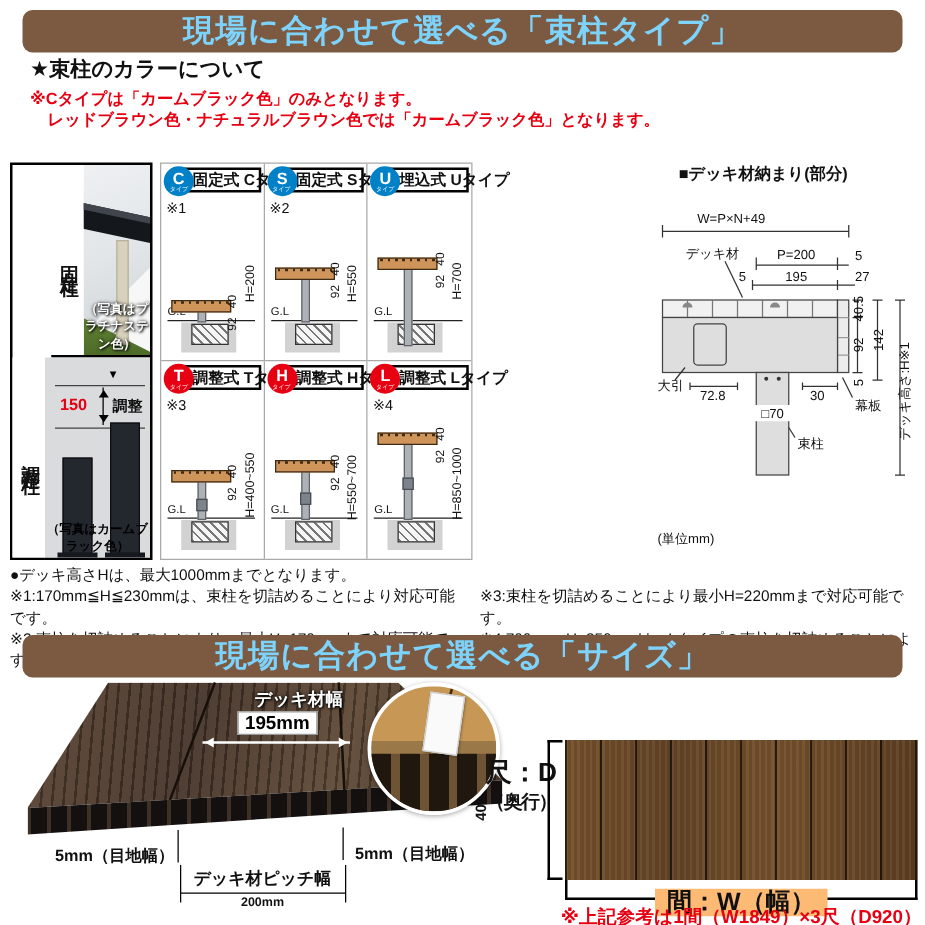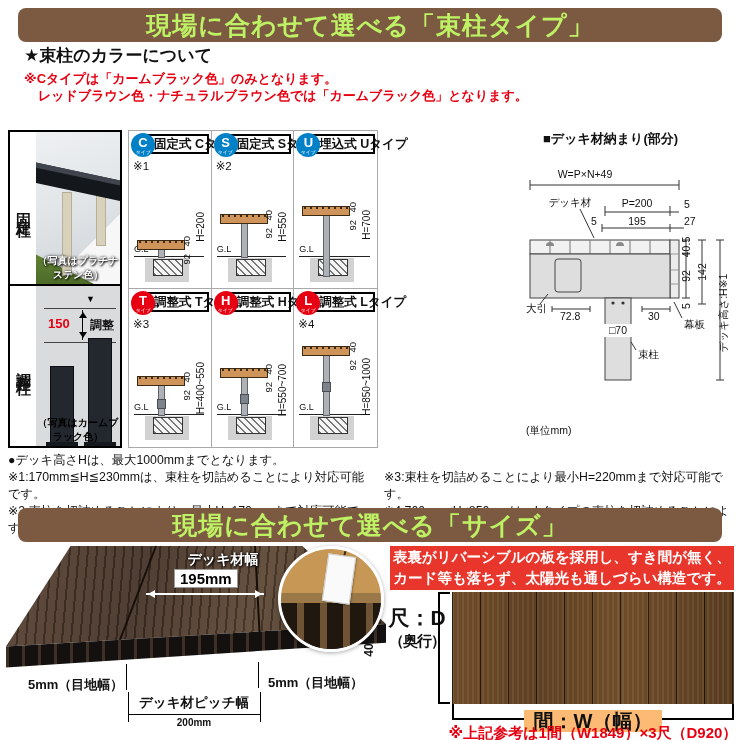--- a/index.html
+++ b/index.html
@@ -1,34 +1,34 @@
 <!DOCTYPE html>
 <html><head>
 <meta charset="utf-8">
 <style>
   html,body{margin:0;padding:0;background:#fff;}
   .page{position:relative;width:740px;height:740px;background:#fff;overflow:hidden;
         font-family:"Liberation Sans","DejaVu Sans",sans-serif;color:#111;}
   
   .banner{position:absolute;left:18px;width:704px;height:34px;border-radius:8px;
-          color:#bef264;font-size:25px;font-weight:bold;text-align:center;line-height:34px;letter-spacing:1px;}
+          color:#7dd3fc;font-size:25px;font-weight:bold;text-align:center;line-height:34px;letter-spacing:1px;}
   #banner1{top:8px;}
   #banner2{top:508px;}
   
   #colorinfo{position:absolute;left:24px;top:44px;width:724px;}
   .cinfo-title{font-size:17px;font-weight:bold;margin-bottom:3px;}
   .cinfo-lines{font-size:13px;font-weight:bold;line-height:17px;}
   .cinfo-indent{padding-left:14px;}
   
   #main{position:absolute;left:8px;top:128px;width:724px;height:320px;}
   
   .photo-panel{position:absolute;left:0;top:2px;width:114px;height:318px;border:2px solid #000;
                box-sizing:border-box;background:#fff;display:flex;flex-direction:column;}
   .pcell{display:flex;flex:1;min-height:0;}
-  .pcell.first{border-bottom:2px solid #000;height:152px;flex:none;}
+  .pcell.first{border-bottom:2px solid #000;height:152px;flex:none;margin-left:31px;}
   .vlabel{width:26px;display:flex;align-items:center;justify-content:center;
           font-size:15px;font-weight:bold;writing-mode:vertical-rl;text-orientation:upright;
           letter-spacing:5px;background:#fff;}
   .pimg{position:relative;flex:1;overflow:hidden;}
   
   .ph1{background:linear-gradient(160deg,#eef0f2 0%,#e2e6e9 45%,#cdd2d6 100%);}
   .ph1 .floor{position:absolute;right:0;bottom:0;width:70px;height:70px;background:#f6f7f6;
               clip-path:polygon(100% 0,100% 100%,0 100%);}
   .ph1 .grass{position:absolute;left:0;bottom:0;width:58px;height:42px;
               background:linear-gradient(#6b8a3a,#4c6b28);clip-path:polygon(0 30%,100% 100%,0 100%);}
@@ -99,21 +99,21 @@
   
   .detail{position:absolute;left:372px;top:0;width:352px;height:320px;}
   .dtitle{position:absolute;left:163px;top:2px;font-size:13px;font-weight:bold;}
   .detail svg{position:absolute;left:0;top:0;}
   .detail text{font-family:"Liberation Sans","DejaVu Sans",sans-serif;font-size:10.5px;fill:#111;}
   
   #notes{position:absolute;left:8px;top:452px;width:728px;font-size:12.3px;line-height:17px;}
   .ngrid{display:grid;grid-template-columns:368px auto;column-gap:8px;}
   
   #size{position:absolute;left:0;top:546px;width:740px;height:194px;}
-  .deckwrap{position:absolute;left:6px;top:0;width:380px;height:194px;}
+  .deckwrap{position:absolute;left:22px;top:0;width:380px;height:194px;}
   .dsurface{position:absolute;left:0;top:0;width:380px;height:124px;
      background:linear-gradient(105deg,#5a4434,#463429 35%,#5f4936 65%,#3a2b20),
                 repeating-linear-gradient(95deg,rgba(0,0,0,.25) 0 2px,rgba(255,255,255,.05) 2px 9px);
      background-blend-mode:overlay;
      clip-path:polygon(17% 0,78% 0,100% 63%,0 81%);}
   .dfront{position:absolute;left:0;top:0;width:380px;height:124px;
      background:repeating-linear-gradient(90deg,#3d3126 0 3px,#141010 3px 16px);
      clip-path:polygon(0 81%,100% 63%,100% 78%,0 98%);}
   .groove{position:absolute;top:0;width:2px;height:104px;background:#17100a;transform-origin:top center;}
   .g1{left:149px;transform:rotate(21deg);}
@@ -437,24 +437,20 @@
       <div class="pitch-line"></div>
       <div class="pitch-value">200mm</div>
       <span class="t40">40mm</span>
       <div class="circle">
         <div class="slots"></div>
         <div class="gapline"></div>
         <div class="card"></div>
       </div>
     </div>
 
-    <div class="redbox" style="background: rgb(232, 54, 45);">
-      <div>表裏がリバーシブルの板を採用し、すき間が無く、</div>
-      <div>カード等も落ちず、太陽光も通しづらい構造です。</div>
-    </div>
 
     <div class="depth">
       <div class="l1">尺：D</div>
       <div class="l2">（奥行）</div>
     </div>
     <div class="lbracket"></div>
     <div class="plan"></div>
     <div class="wbracket"></div>
     <div class="wlabel"><span>間：W（幅）</span></div>
     <div class="sizeref" style="color: rgb(230, 0, 18);">※上記参考は1間（W1849）×3尺（D920）</div>

